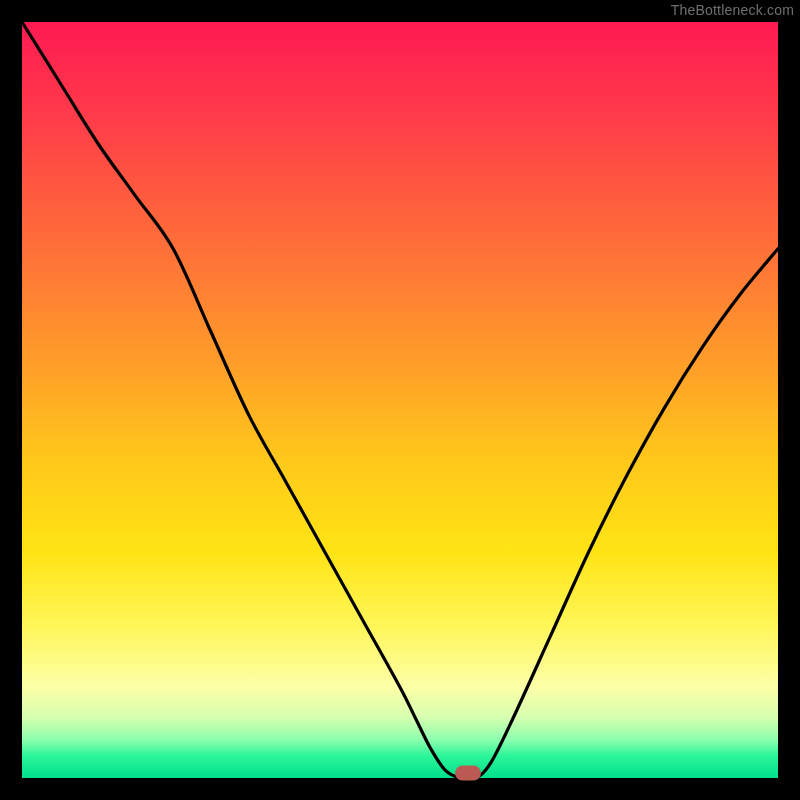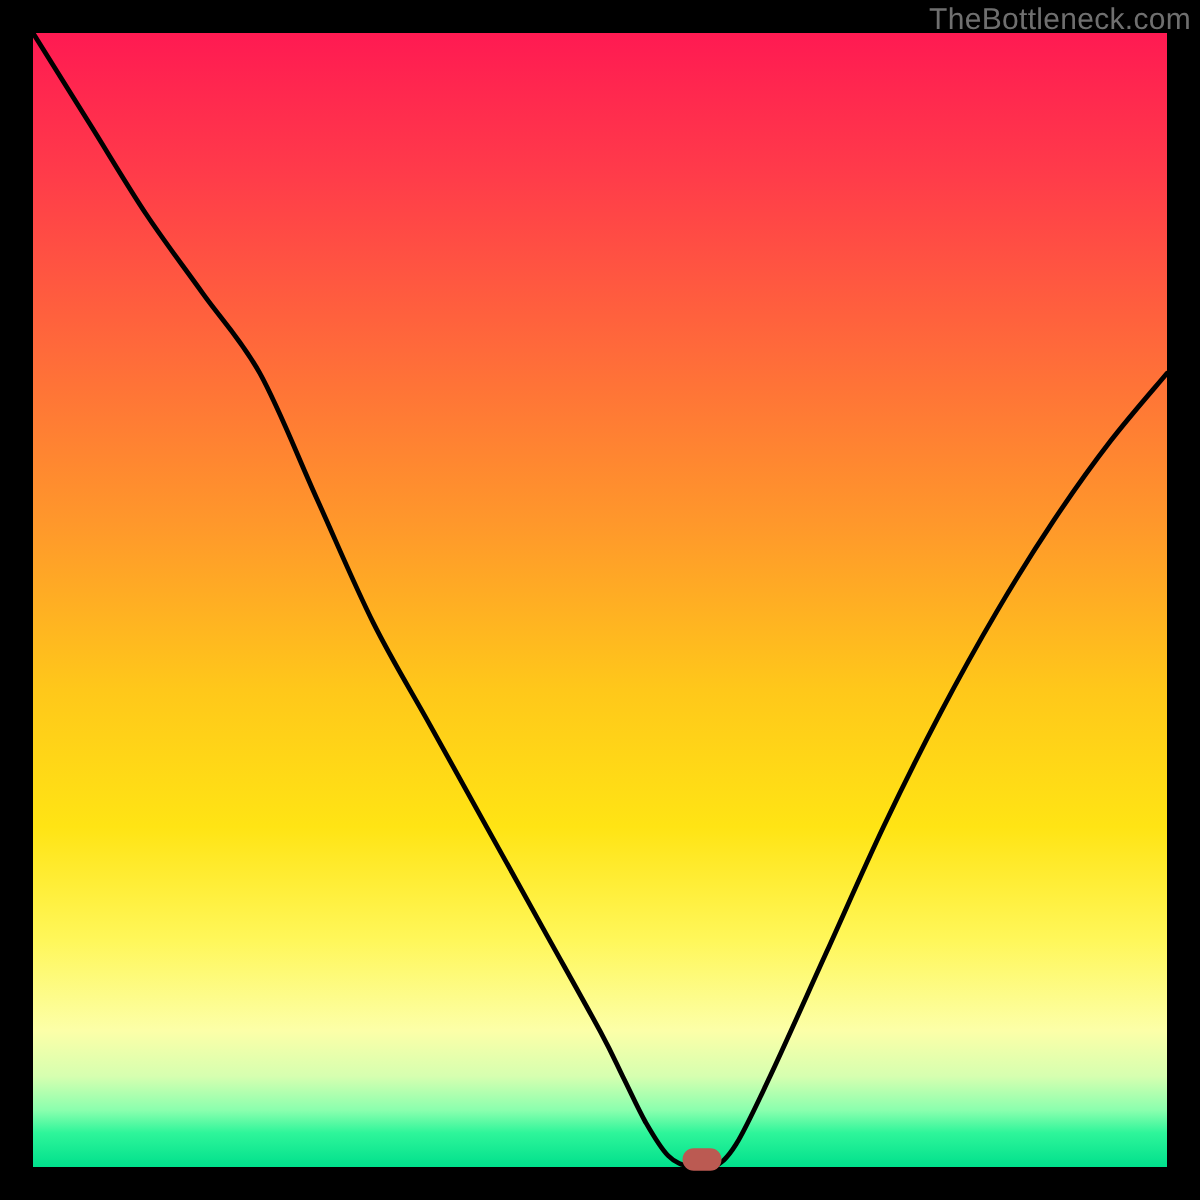--- a/index.html
+++ b/index.html
@@ -38,21 +38,21 @@
       #8affae 95%,
       #2ef59a 97%,
       #00e08c 100%
     );
   }
   .watermark {
     position: absolute;
     top: 2px;
     right: 6px;
     font-family: Arial, Helvetica, sans-serif;
-    font-size: 20px;
+    font-size: 14px;
     color: #6f6f6f;
     letter-spacing: 0.2px;
     user-select: none;
   }
   svg.curve {
     position: absolute;
     left: 0;
     top: 0;
     width: 756px;
     height: 756px;

